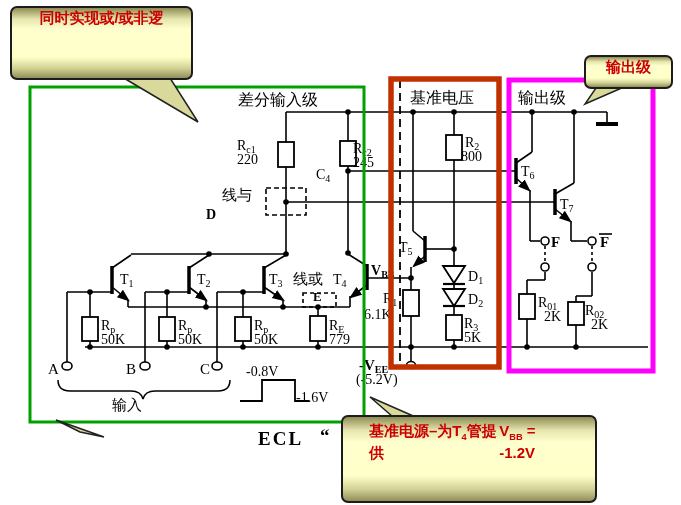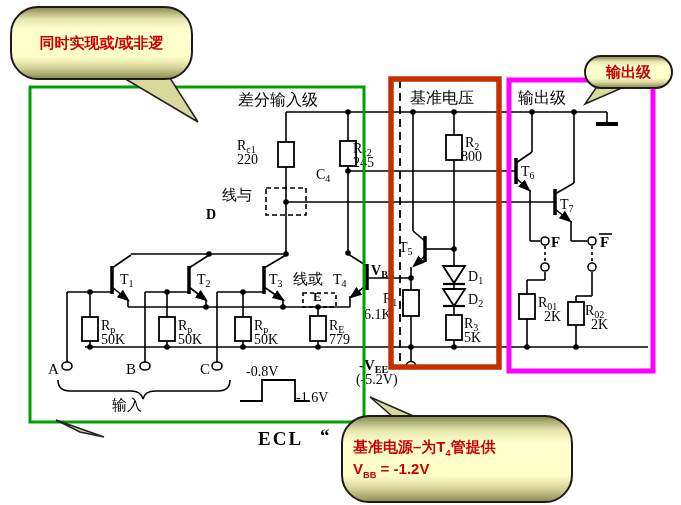--- a/index.html
+++ b/index.html
@@ -2,22 +2,22 @@
 <html><head>
 <meta charset="utf-8">
 <style>
   html,body{margin:0;padding:0;background:#fff;}
   #screen{position:relative;width:681px;height:505px;background:#ffffff;overflow:hidden;
           font-family:"Liberation Serif",serif;}
   svg{position:absolute;left:0;top:0;}
   svg text{font-family:"Liberation Serif",serif;fill:#000;}
   .callout{position:absolute;z-index:5;box-sizing:border-box;
      background:linear-gradient(180deg,#8d8d55 0%,#e6e6ae 16%,#ffffce 30%,#ffffc9 70%,#d2d296 86%,#8f8f58 100%);
-     border:2px solid #1c1c1c;border-radius:28px;color:#cc0000;font-weight:bold;
-     font-family:"Liberation Sans",sans-serif;display:flex;flex-direction:column;justify-content:center;}
+     border:2px solid #1c1c1c;border-radius:7px;color:#cc0000;font-weight:bold;
+     font-family:"Liberation Sans",sans-serif;display:flex;flex-direction:row;justify-content:center;}
   .callout .ln{line-height:1.32;}
   .center{text-align:center;}
   sub{font-size:0.62em;}
 </style>
 </head>
 <body>
 
 <div id="screen">
 <svg width="681" height="505" viewBox="0 0 681 505">
   <defs>
@@ -313,17 +313,17 @@
 
 <div class="callout center" style="left:10px;top:6px;width:183px;height:74px;font-size:15px;">
   <div class="ln">同时实现或/或非逻</div>
 </div>
 
 <div class="callout center" style="left:584px;top:55px;width:89px;height:34px;font-size:15px;">
   <div class="ln">输出级</div>
 </div>
 
 
-<div class="callout" style="left:341px;top:415px;width:232px;height:88px;font-size:15px;padding:4px 10px;">
+<div class="callout" style="left:341px;top:415px;width:256px;height:88px;font-size:15px;padding:4px 26px;">
   <div class="ln"><span>基准电源–为T</span><sub>4</sub><span>管提供</span></div>
   <div class="ln"><span>V</span><sub>BB</sub><span> = -1.2V</span></div>
 </div>
 </div>
 
 </body></html>

